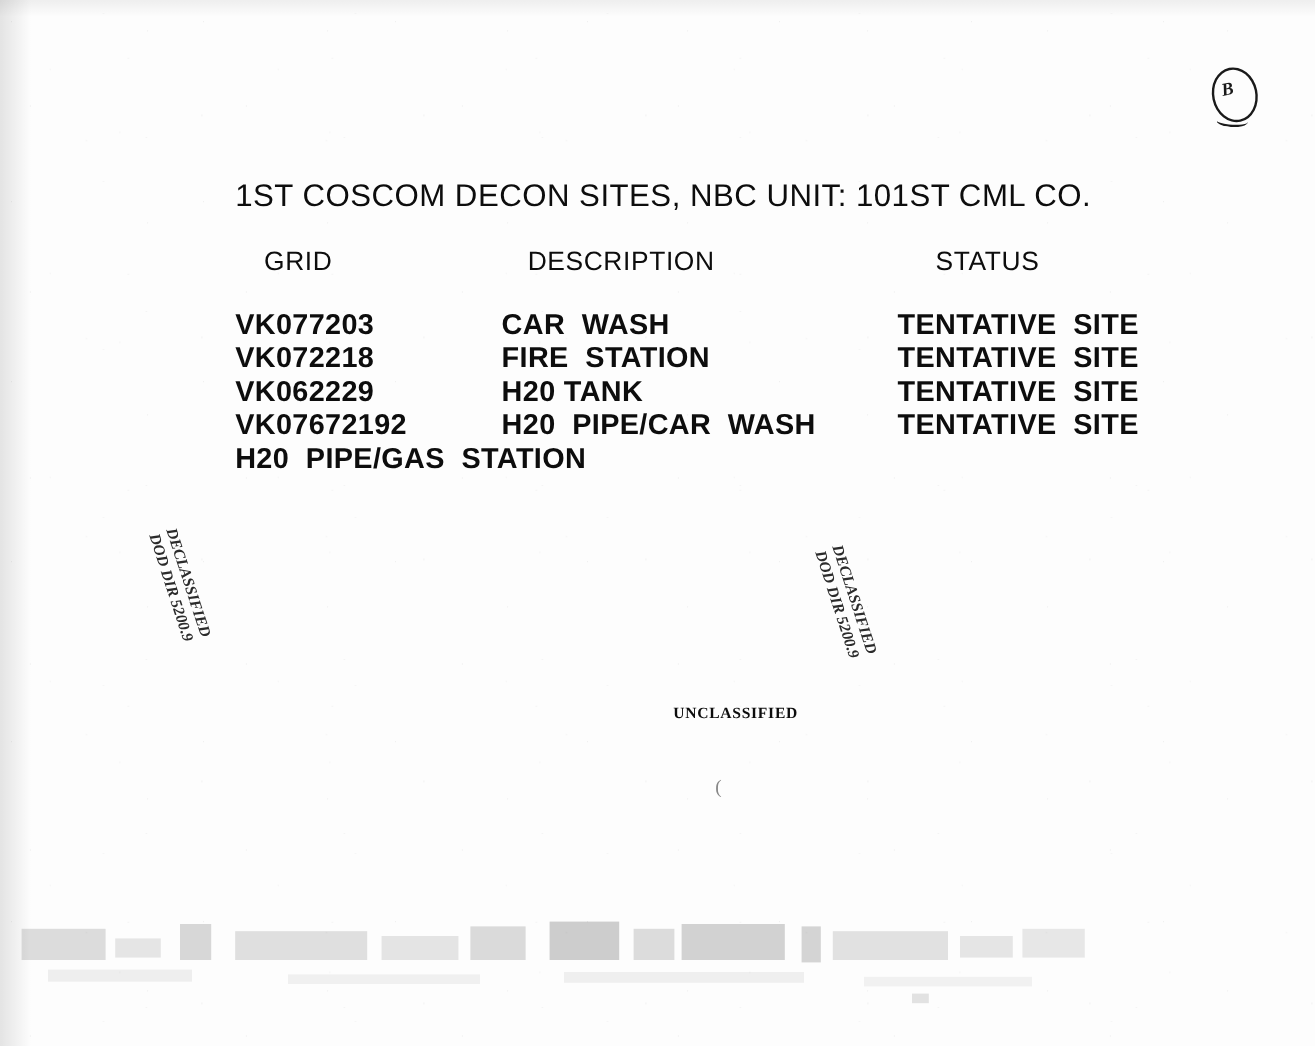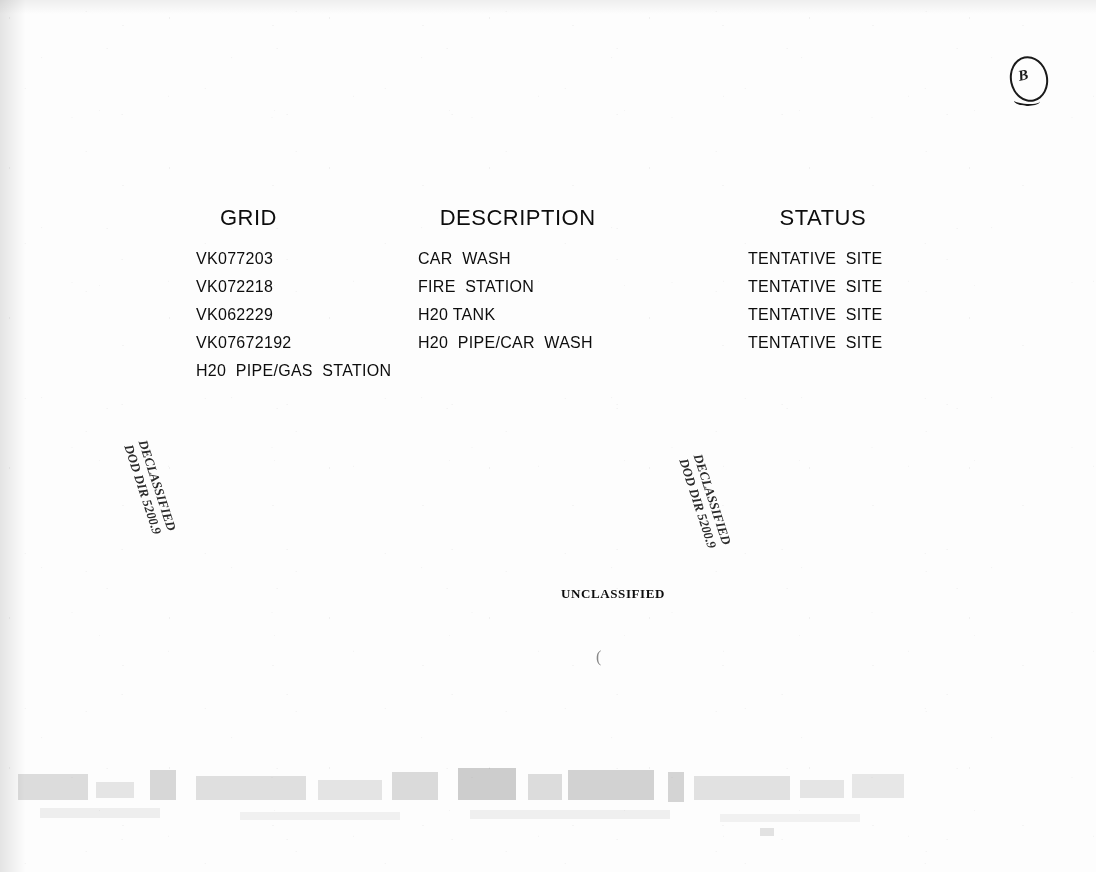--- a/index.html
+++ b/index.html
@@ -93,32 +93,33 @@
   .table {
     position: absolute;
     left: 196px; top: 205px;
     width: 800px;
   }
 
   .head-row {
     display: flex;
     font-size: 22px;
     letter-spacing: 0.5px;
-    margin-bottom: 14px;
+    margin-bottom: 26px;
   }
   .head-row .h-grid   { width: 222px; padding-left: 24px; }
   .head-row .h-desc   { width: 330px; padding-left: 26px; }
   .head-row .h-status { width: 248px; padding-left: 52px; }
 
   .data-row {
     display: flex;
-    font-size: 16px;
+    font-size: 24px;
     line-height: 28px;
     letter-spacing: 0.3px;
     white-space: pre;
+    font-weight: bold;
   }
   .data-row .c-grid   { width: 222px; }
   .data-row .c-desc   { width: 330px; }
   .data-row .c-status { width: 248px; }
 
   
   .declass {
     position: absolute;
     font-family: "Liberation Serif", serif;
     font-weight: bold;
@@ -172,20 +173,21 @@
 <div id="page">
 
   <div class="edge-top"></div>
   <div class="edge-left"></div>
 
   <div class="stamp-oval">
     <span class="inner">B</span>
   </div>
   <div class="stamp-tail"></div>
 
+  <div class="doc-title">1ST COSCOM DECON SITES, NBC UNIT: 101ST CML CO.</div>
 
   <div class="table">
     <div class="head-row">
       <div class="h-grid">GRID</div>
       <div class="h-desc">DESCRIPTION</div>
       <div class="h-status">STATUS</div>
     </div>
 
     <div class="data-row">
       <div class="c-grid">VK077203</div>

